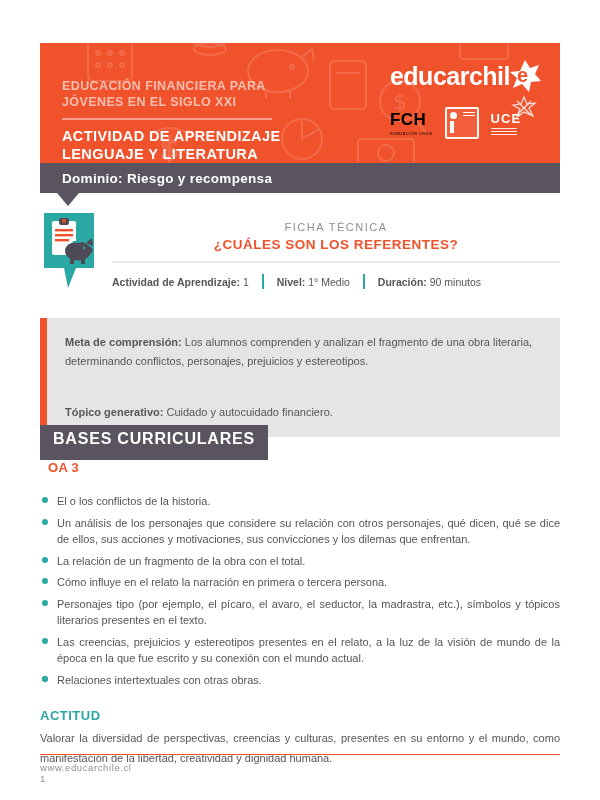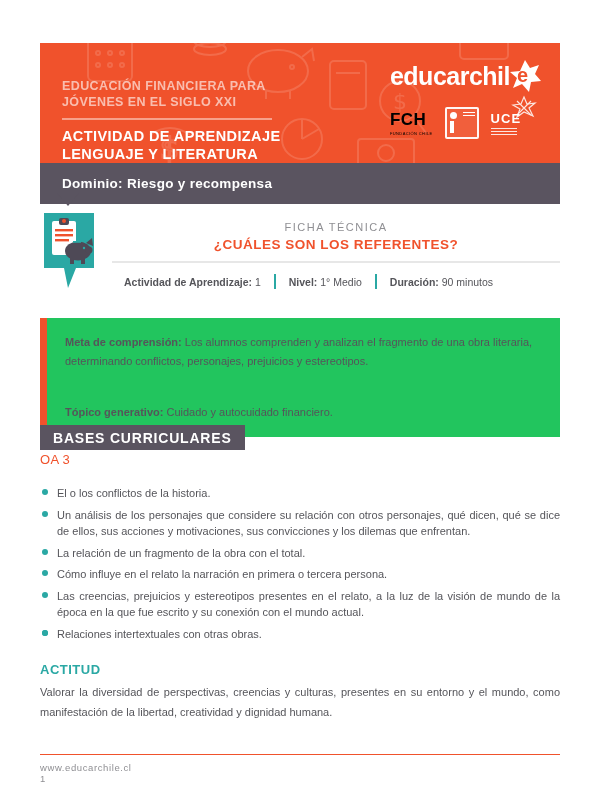--- a/index.html
+++ b/index.html
@@ -33,52 +33,52 @@
   .mineduc .bar1 { position:absolute; left:3px; top:12px; width:4px; height:12px; background:#fff; }
   .mineduc .lines { position:absolute; right:2px; top:3px; width:12px; height:6px;
                     background:repeating-linear-gradient(#fff 0 1px, transparent 1px 3px); }
   .uce { display:flex; flex-direction:column; color:#fff; position:relative; }
   .uce-main { font-size:13px; font-weight:bold; letter-spacing:1px; }
   .uce-sub { width:26px; height:7px; margin-top:2px;
              background:repeating-linear-gradient(rgba(255,255,255,0.85) 0 1px, transparent 1px 3px); }
   .uce-scribble { position:absolute; right:-16px; top:-16px; opacity:0.85; }
 
   
-  .domain-bar { position:absolute; left:40px; top:163px; width:520px; height:41px;
+  .domain-bar { position:absolute; left:40px; top:163px; width:520px; height:30px;
                 background:#5A5460; color:#ffffff; display:flex; align-items:center;
                 font-size:13.5px; font-weight:bold; letter-spacing:0.3px; padding-left:22px;
                 box-sizing:border-box; }
   .domain-tail { position:absolute; left:57px; top:193px; width:0; height:0;
                  border-left:11px solid transparent; border-right:11px solid transparent;
                  border-top:13px solid #5A5460; }
 
   
   .ficha { position:absolute; left:40px; top:213px; width:520px; display:flex;text-align:center; }
   .bubble { width:58px; height:80px; flex:0 0 58px; position:relative; }
   .ficha-body { flex:1; margin-left:14px; padding-top:8px; }
   .kicker { color:#8F8F93; font-size:11px; letter-spacing:1.5px; }
   .ficha-title { color:#F0522C; font-size:13.5px; font-weight:bold; letter-spacing:0.5px; margin-top:4px; }
   .ficha-divider { height:2px; background:#E7E7E7; margin-top:9px; }
-  .meta-row { display:flex; align-items:center; margin-top:11px; font-size:10.5px; color:#55555A;margin-left:12px; }
+  .meta-row { display:flex; align-items:center; margin-top:11px; font-size:10.5px; color:#55555A; }
   .meta-item b { font-weight:bold; }
   .meta-sep { width:2px; height:15px; background:#2AA8A4; margin:0 13px; }
 
   
   .meta-box { position:absolute; left:40px; top:318px; width:520px; box-sizing:border-box;
-              background:#22c55e; border-left:7px solid #F0522C; padding:15px 20px 15px 18px;
+              background:#e5e5e5; border-left:7px solid #F0522C; padding:15px 20px 15px 18px;
               font-size:11px; color:#55555A; line-height:1.75; }
   .meta-box p { margin:0; }
   .meta-box p + p { margin-top:31px; }
   .meta-box b { font-weight:bold; }
 
   
   .badge { position:absolute; left:40px; top:425px; background:#5A5460; color:#ffffff;
-           font-size:14px; font-weight:bold; letter-spacing:0.8px; padding:5px 13px 4px; }
+           font-size:16px; font-weight:bold; letter-spacing:0.8px; padding:5px 13px 12px; }
   .oa-block { position:absolute; left:40px; top:452px; width:520px; }
-  .oa-title { color:#F0522C; font-size:13px; font-weight:normal; letter-spacing:0.3px; margin:0; }
+  .oa-title { color:#F0522C; font-size:13px; font-weight:bold; letter-spacing:0.3px; margin:8px; }
   .intro { font-size:11px; color:#55555A; line-height:1.5; margin:7px 0 0 0; }
   ul.bullets { list-style:none; margin:18px 0 0 0; padding:0; }
   ul.bullets li { position:relative; padding-left:17px; font-size:11px; color:#55555A;
                   line-height:1.5; margin-bottom:5px; text-align:justify; }
   ul.bullets li .dot { position:absolute; left:2px; top:4px; width:6px; height:6px;
                        border-radius:50%; background:#2AA8A4; }
   .actitud-title { color:#2AA8A4; font-size:13px; font-weight:bold; letter-spacing:0.5px;
                    margin:20px 0 0 0; }
   .actitud-text { font-size:11px; color:#55555A; line-height:1.8; margin:6px 0 0 0;
                   text-align:justify; }
@@ -241,20 +241,21 @@
   <div class="badge">BASES CURRICULARES</div>
 
   <div class="oa-block">
     <p class="oa-title">OA 3</p>
 
     <ul class="bullets">
       <li><span class="dot"></span><span>El o los conflictos de la historia.</span></li>
       <li><span class="dot"></span><span>Un análisis de los personajes que considere su relación con otros personajes, qué dicen, qué se dice de ellos, sus acciones y motivaciones, sus convicciones y los dilemas que enfrentan.</span></li>
       <li><span class="dot"></span><span>La relación de un fragmento de la obra con el total.</span></li>
       <li><span class="dot"></span><span>Cómo influye en el relato la narración en primera o tercera persona.</span></li>
+      <li><span class="dot"></span><span>Personajes tipo (por ejemplo, el pícaro, el avaro, el seductor, la madrastra, etc.), símbolos y tópicos literarios presentes en el texto.</span></li>
       <li><span class="dot"></span><span>Las creencias, prejuicios y estereotipos presentes en el relato, a la luz de la visión de mundo de la época en la que fue escrito y su conexión con el mundo actual.</span></li>
       <li><span class="dot"></span></li>
       <li><span class="dot"></span><span>Relaciones intertextuales con otras obras.</span></li>
     </ul>
 
     <p class="actitud-title">ACTITUD</p>
     <p class="actitud-text">Valorar la diversidad de perspectivas, creencias y culturas, presentes en su entorno y el mundo, como manifestación de la libertad, creatividad y dignidad humana.</p>
   </div>
 
   <div class="footer">

